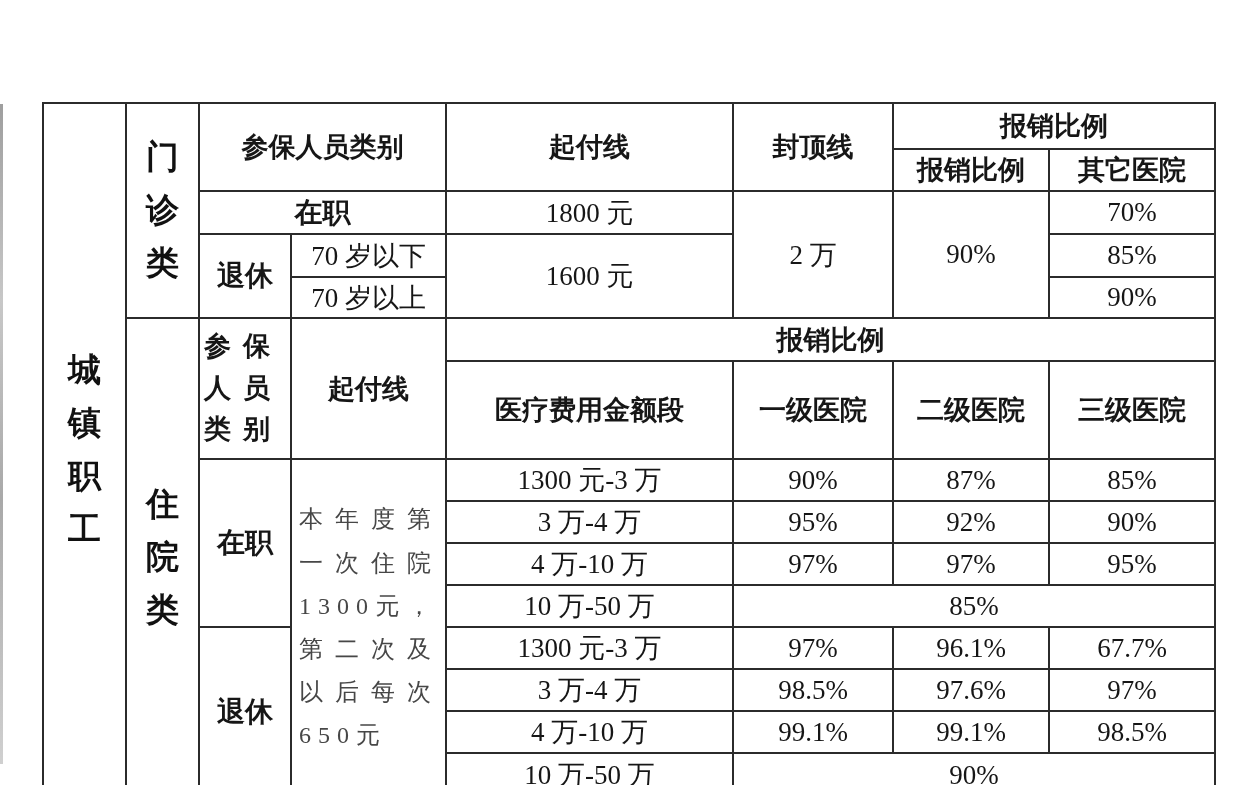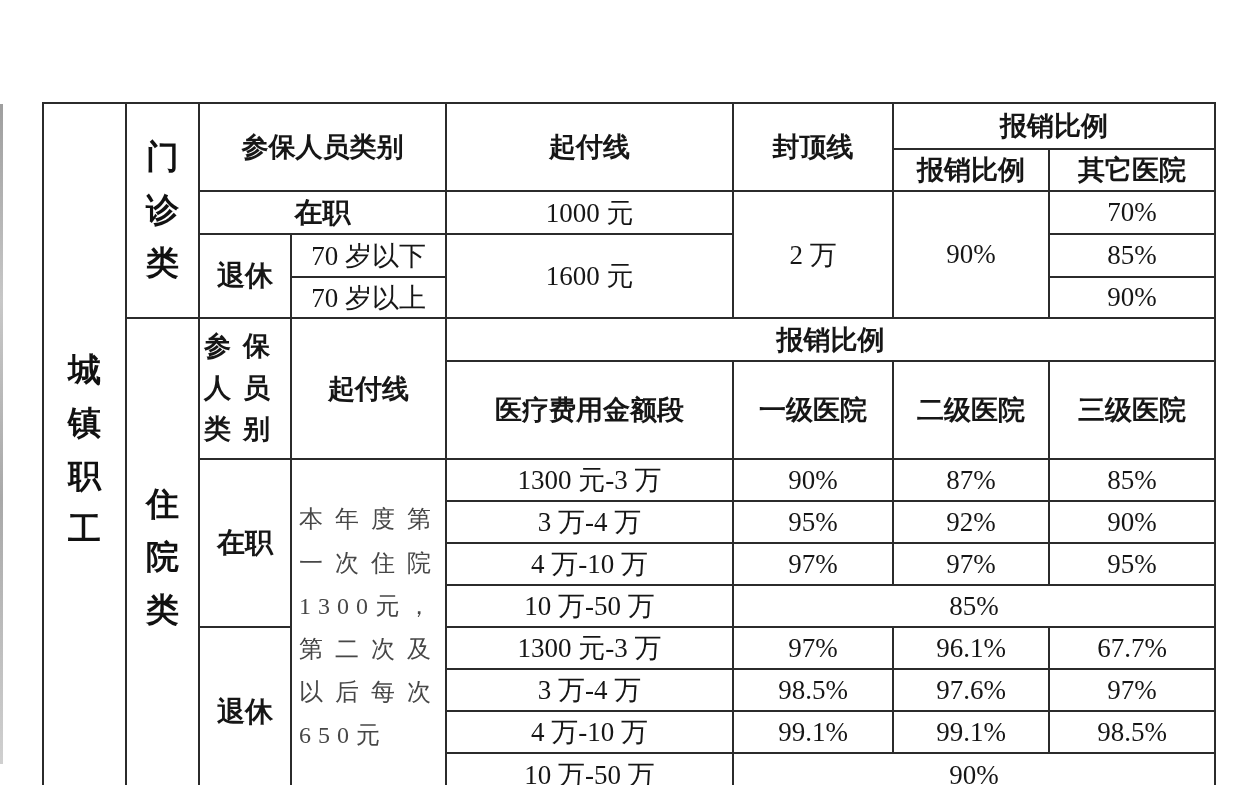--- a/index.html
+++ b/index.html
@@ -138,21 +138,21 @@
       <td colspan="2" class="hdr">报销比例</td>
     </tr>
 
     <tr style="height:42px">
       <td class="hdr">报销比例</td>
       <td class="hdr">其它医院</td>
     </tr>
 
     <tr style="height:43px">
       <td colspan="2" class="hdr-big">在职</td>
-      <td class="data">1000 元</td>
+      <td class="data">1800 元</td>
       <td rowspan="3" class="data">2 万</td>
       <td rowspan="3" class="data">90%</td>
       <td class="data">70%</td>
     </tr>
 
     <tr style="height:43px">
       <td rowspan="2" class="hdr-big">退休</td>
       <td class="data">70 岁以下</td>
       <td rowspan="2" class="data">1600 元</td>
       <td class="data">85%</td>

